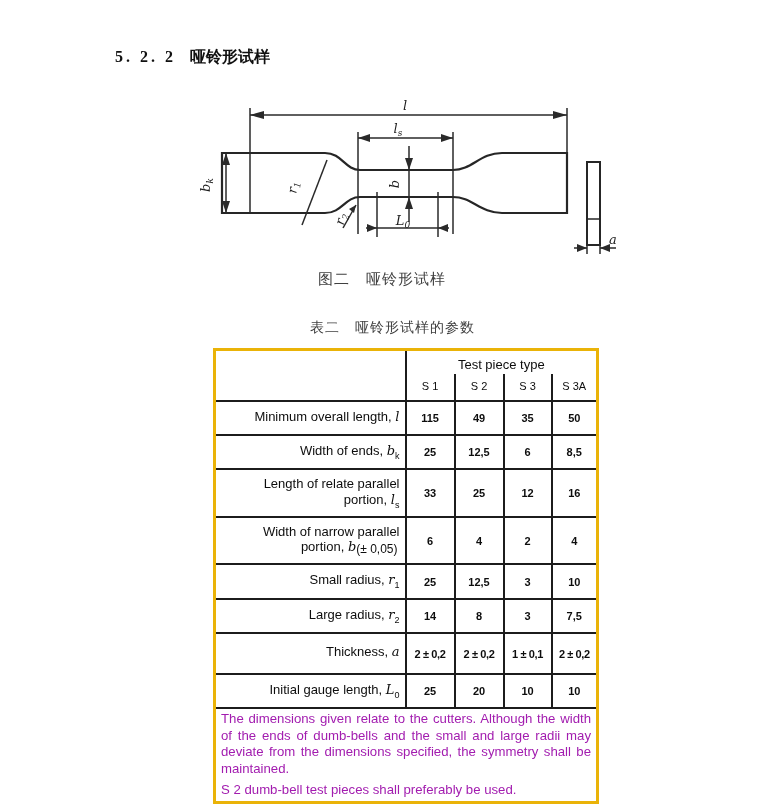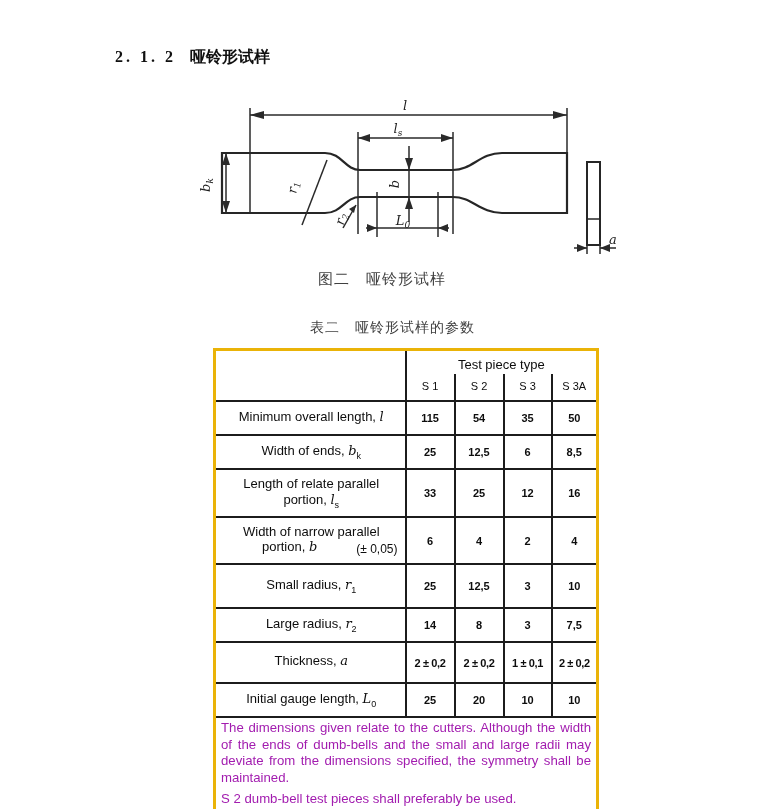--- a/index.html
+++ b/index.html
@@ -53,42 +53,42 @@
     vertical-align:middle;
     overflow:hidden;
   }
   .param-table .tpt{
     border-bottom-style:hidden;
     text-align:center;font-size:13px;padding:3px 0 0 0;height:20px;
   }
   .param-table .sc{
     text-align:center;font-weight:normal;font-size:11px;height:24px;padding:0 0 2px 0;
   }
-  .param-table .label-cell{font-size:13px;line-height:1.18;text-align:center;padding-left:7px;}
+  .param-table .label-cell{font-size:13px;line-height:1.18;text-align:right;padding-left:7px;}
   .param-table .val{text-align:center;font-weight:bold;font-size:11px;padding:10px 2px;}
   .param-table .val.small{font-size:11px;letter-spacing:-0.4px;padding:2px 0;}
   .var{font-family:"DejaVu Serif",serif;font-style:italic;}
   .param-table sub{font-size:9px;}
   .tol{float:right;font-size:12px;margin:3px 2px 0 0;}
 
   .r-h31{height:29px;} .r-h32{height:30px;} .r-h50{height:48px;} .r-h49{height:47px;}
-  .r-h28{height:44px;} .r-h29{height:41px;}
+  .r-h28{height:35px;} .r-h29{height:41px;}
 
   .note-cell{padding:5px 8px 7px 7px;}
   .note-cell p{
     margin:0 0 5px 0;font-size:13.2px;line-height:1.25;
     text-align:justify;color:#a21caf;
   }
   .note-cell p:last-child{margin:0;text-align:left;}
 </style>
 </head>
 <body>
 
 <div class="abs heading">
-  <span class="num">2. 1. 2</span><span>哑铃形试样</span>
+  <span class="num">5. 2. 2</span><span>哑铃形试样</span>
 </div>
 
 <div class="abs diagram">
   <svg width="440" height="178" viewBox="0 0 440 178">
     <g stroke="#262626" fill="none" stroke-width="2.2" stroke-linecap="round">
 
       <path d="M 32 65 L 135 65 C 152 65 155 82 170 82 L 263 82 C 282 82 290 65 312 65 L 377 65 L 377 125 L 312 125 C 290 125 282 109 263 109 L 170 109 C 155 109 152 125 135 125 L 32 125 Z"></path>
 
       <rect x="397" y="74" width="13" height="83" stroke-width="2"></rect>
       <line x1="397" y1="131" x2="410" y2="131" stroke-width="1.4"></line>
@@ -167,21 +167,21 @@
   <tr>
     <td class="sc">S 1</td>
     <td class="sc">S 2</td>
     <td class="sc">S 3</td>
     <td class="sc">S 3A</td>
   </tr>
 
   <tr class="r-h31">
     <td class="label-cell"><span>Minimum overall length,</span> <i class="var">l</i><sub></sub></td>
     <td class="val">115</td>
-    <td class="val">54</td>
+    <td class="val">49</td>
     <td class="val">35</td>
     <td class="val">50</td>
   </tr>
 
   <tr class="r-h32">
     <td class="label-cell"><span>Width of ends,</span> <i class="var">b</i><sub>k</sub></td>
     <td class="val">25</td>
     <td class="val">12,5</td>
     <td class="val">6</td>
     <td class="val">8,5</td>

